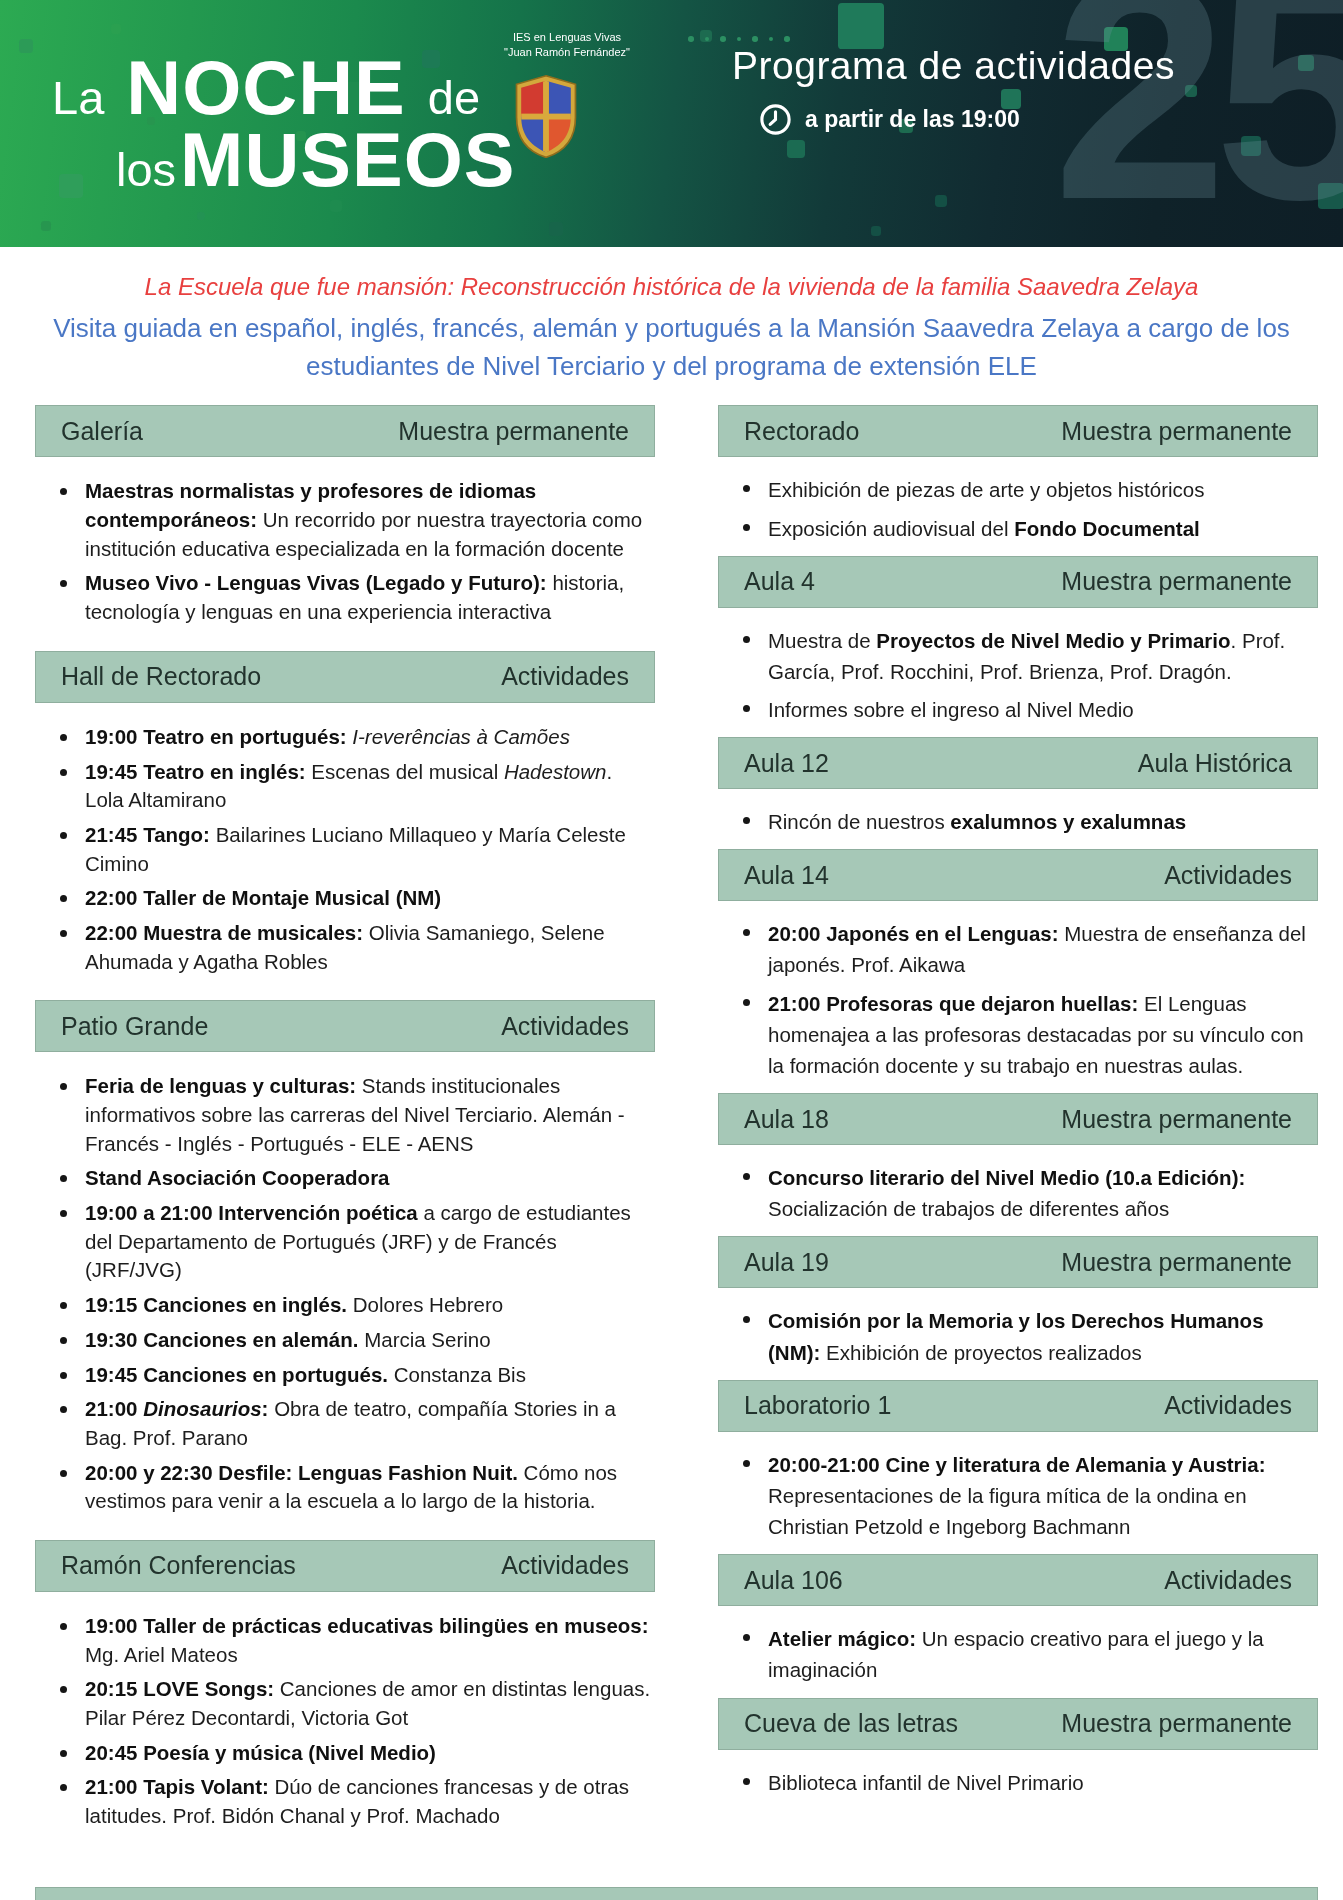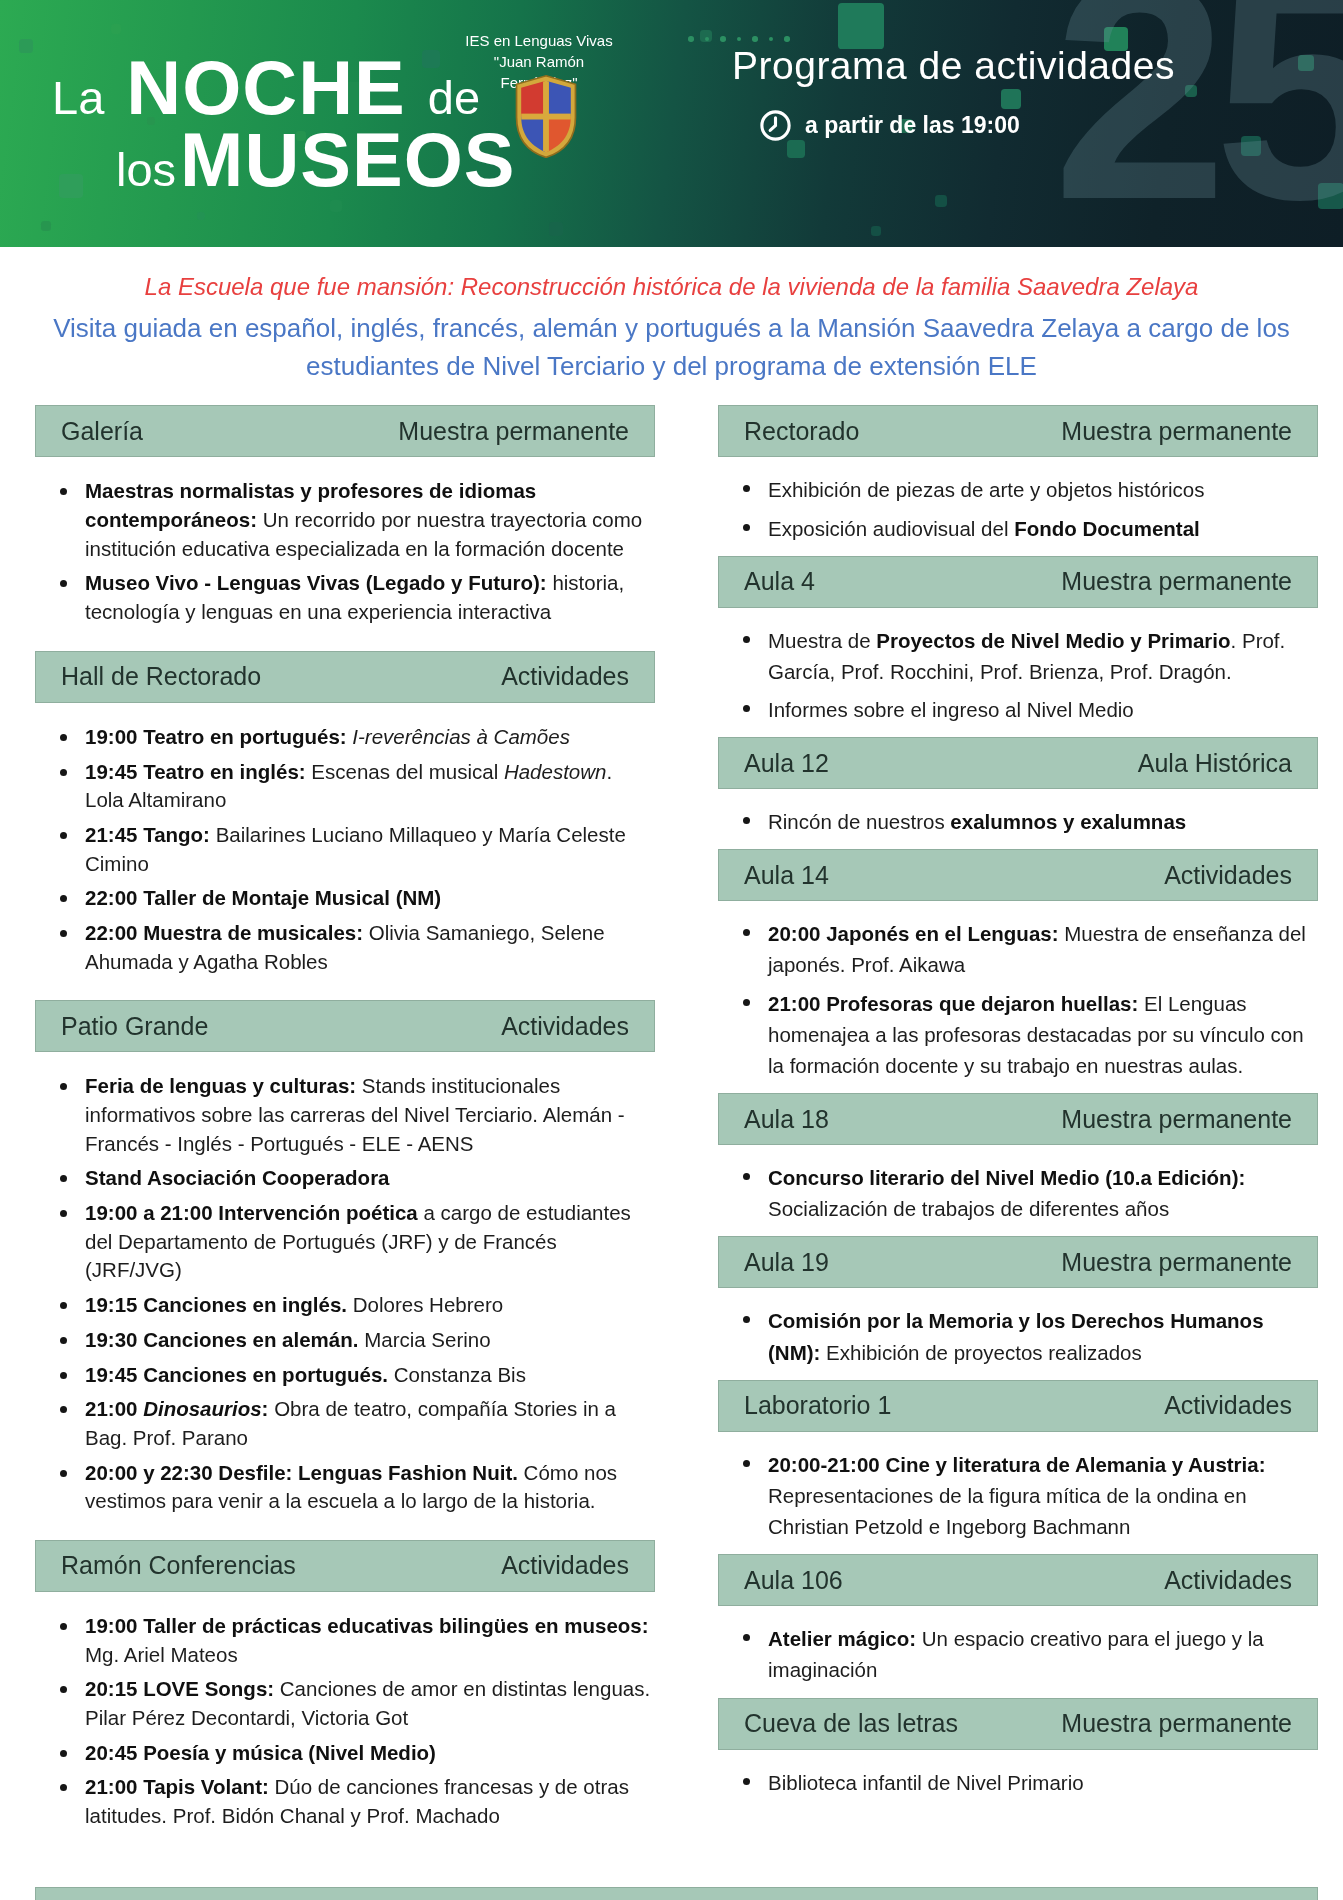--- a/index.html
+++ b/index.html
@@ -64,30 +64,30 @@
     letter-spacing: -14px;
     color: rgba(112, 147, 157, 0.28);
     user-select: none;
   }
   .logo { position: absolute; left: 52px; top: 50px; color: #fff; line-height: 1; }
   .logo .row1 { display: flex; align-items: baseline; gap: 22px; }
   .logo .row2 { display: flex; align-items: baseline; gap: 4px; margin: -4px 0 0 64px; }
   .logo .lite { font-size: 47px; font-weight: 400; }
   .logo .heavy { font-size: 76px; font-weight: 800; letter-spacing: 1px; }
   .school {
-    position: absolute; left: 456px; top: 30px; width: 166px;
-    text-align: center; color: #fff; font-size: 15px; line-height: 1.4;
+    position: absolute; left: 484px; top: 30px; width: 166px;
+    text-align: center; color: #fff; font-size: 11px; line-height: 1.4;
   }
   .shield { position: absolute; left: 512px; top: 74px; }
   .program-title {
     position: absolute; left: 732px; top: 44px;
     font-size: 39px; font-weight: 400; color: #fff; letter-spacing: 0.5px;
   }
   .time-row {
-    position: absolute; left: 758px; top: 108px;
+    position: absolute; left: 758px; top: 102px;
     display: flex; align-items: center; gap: 12px;
     color: #fff; font-size: 23px; font-weight: 700;
   }
 
   
   .intro { text-align: center; }
   .intro-red {
     margin: 26px 40px 0;
     color: var(--red, #e8403f);
     font-style: italic;

